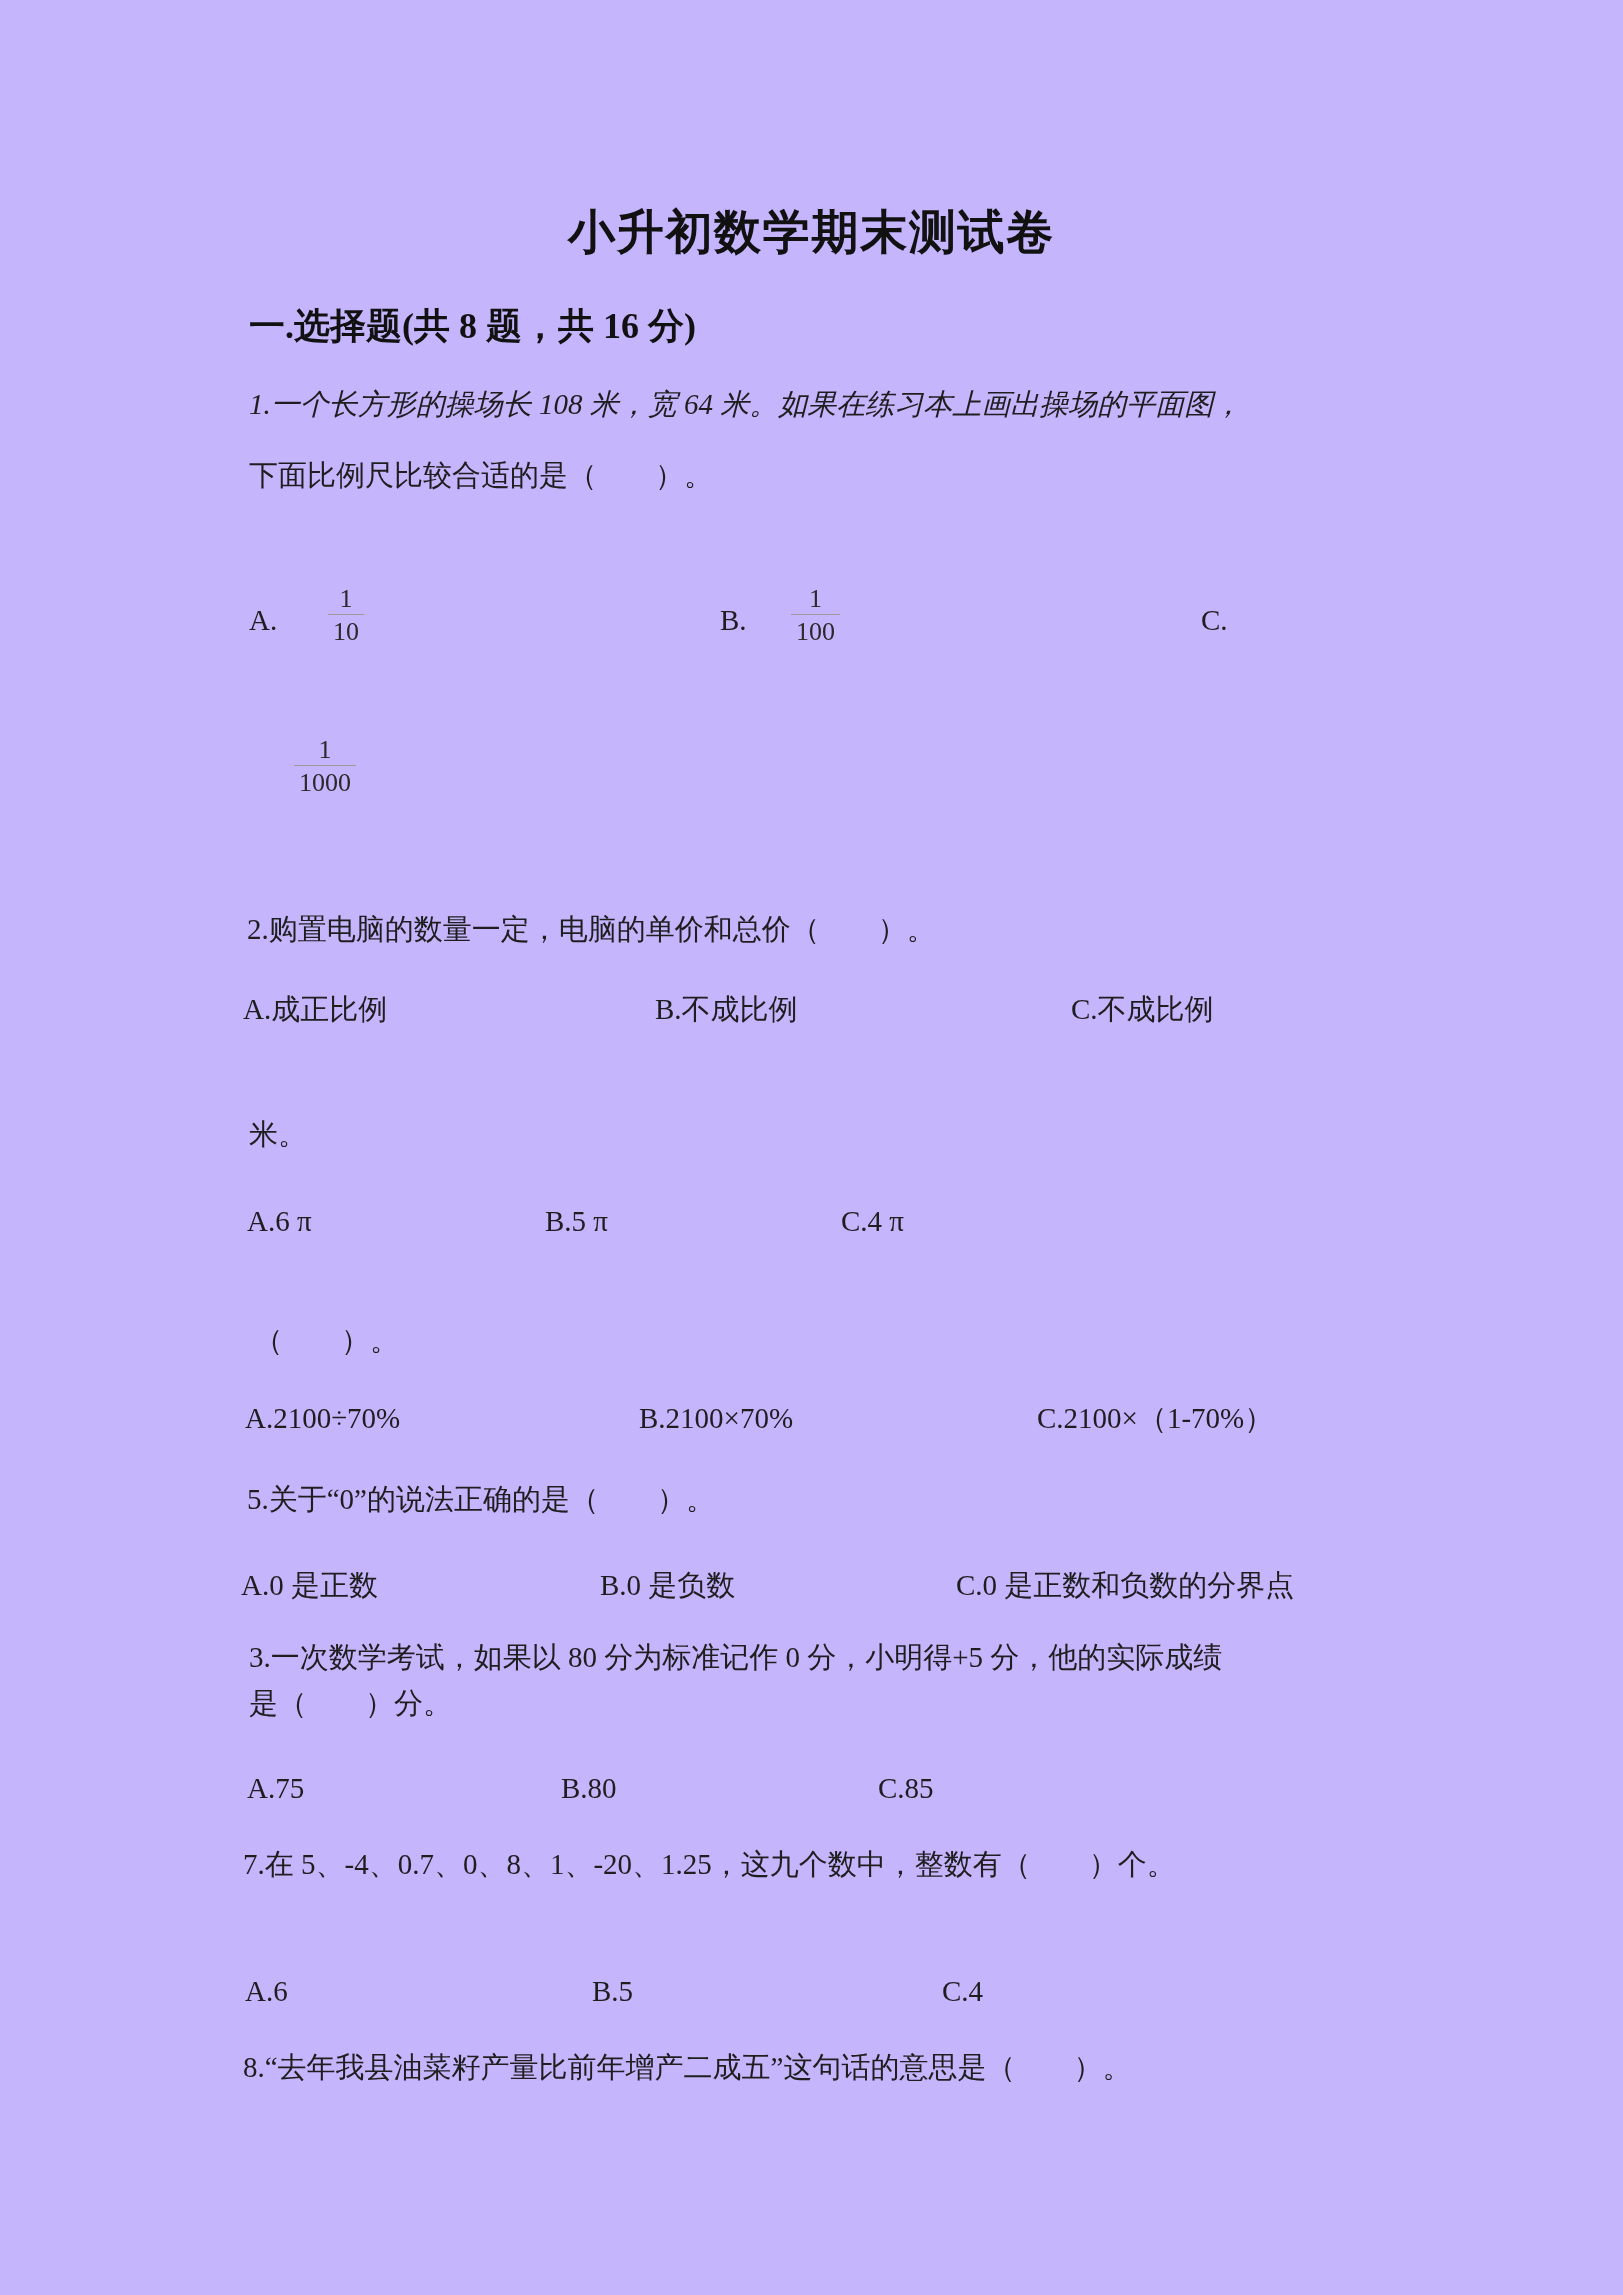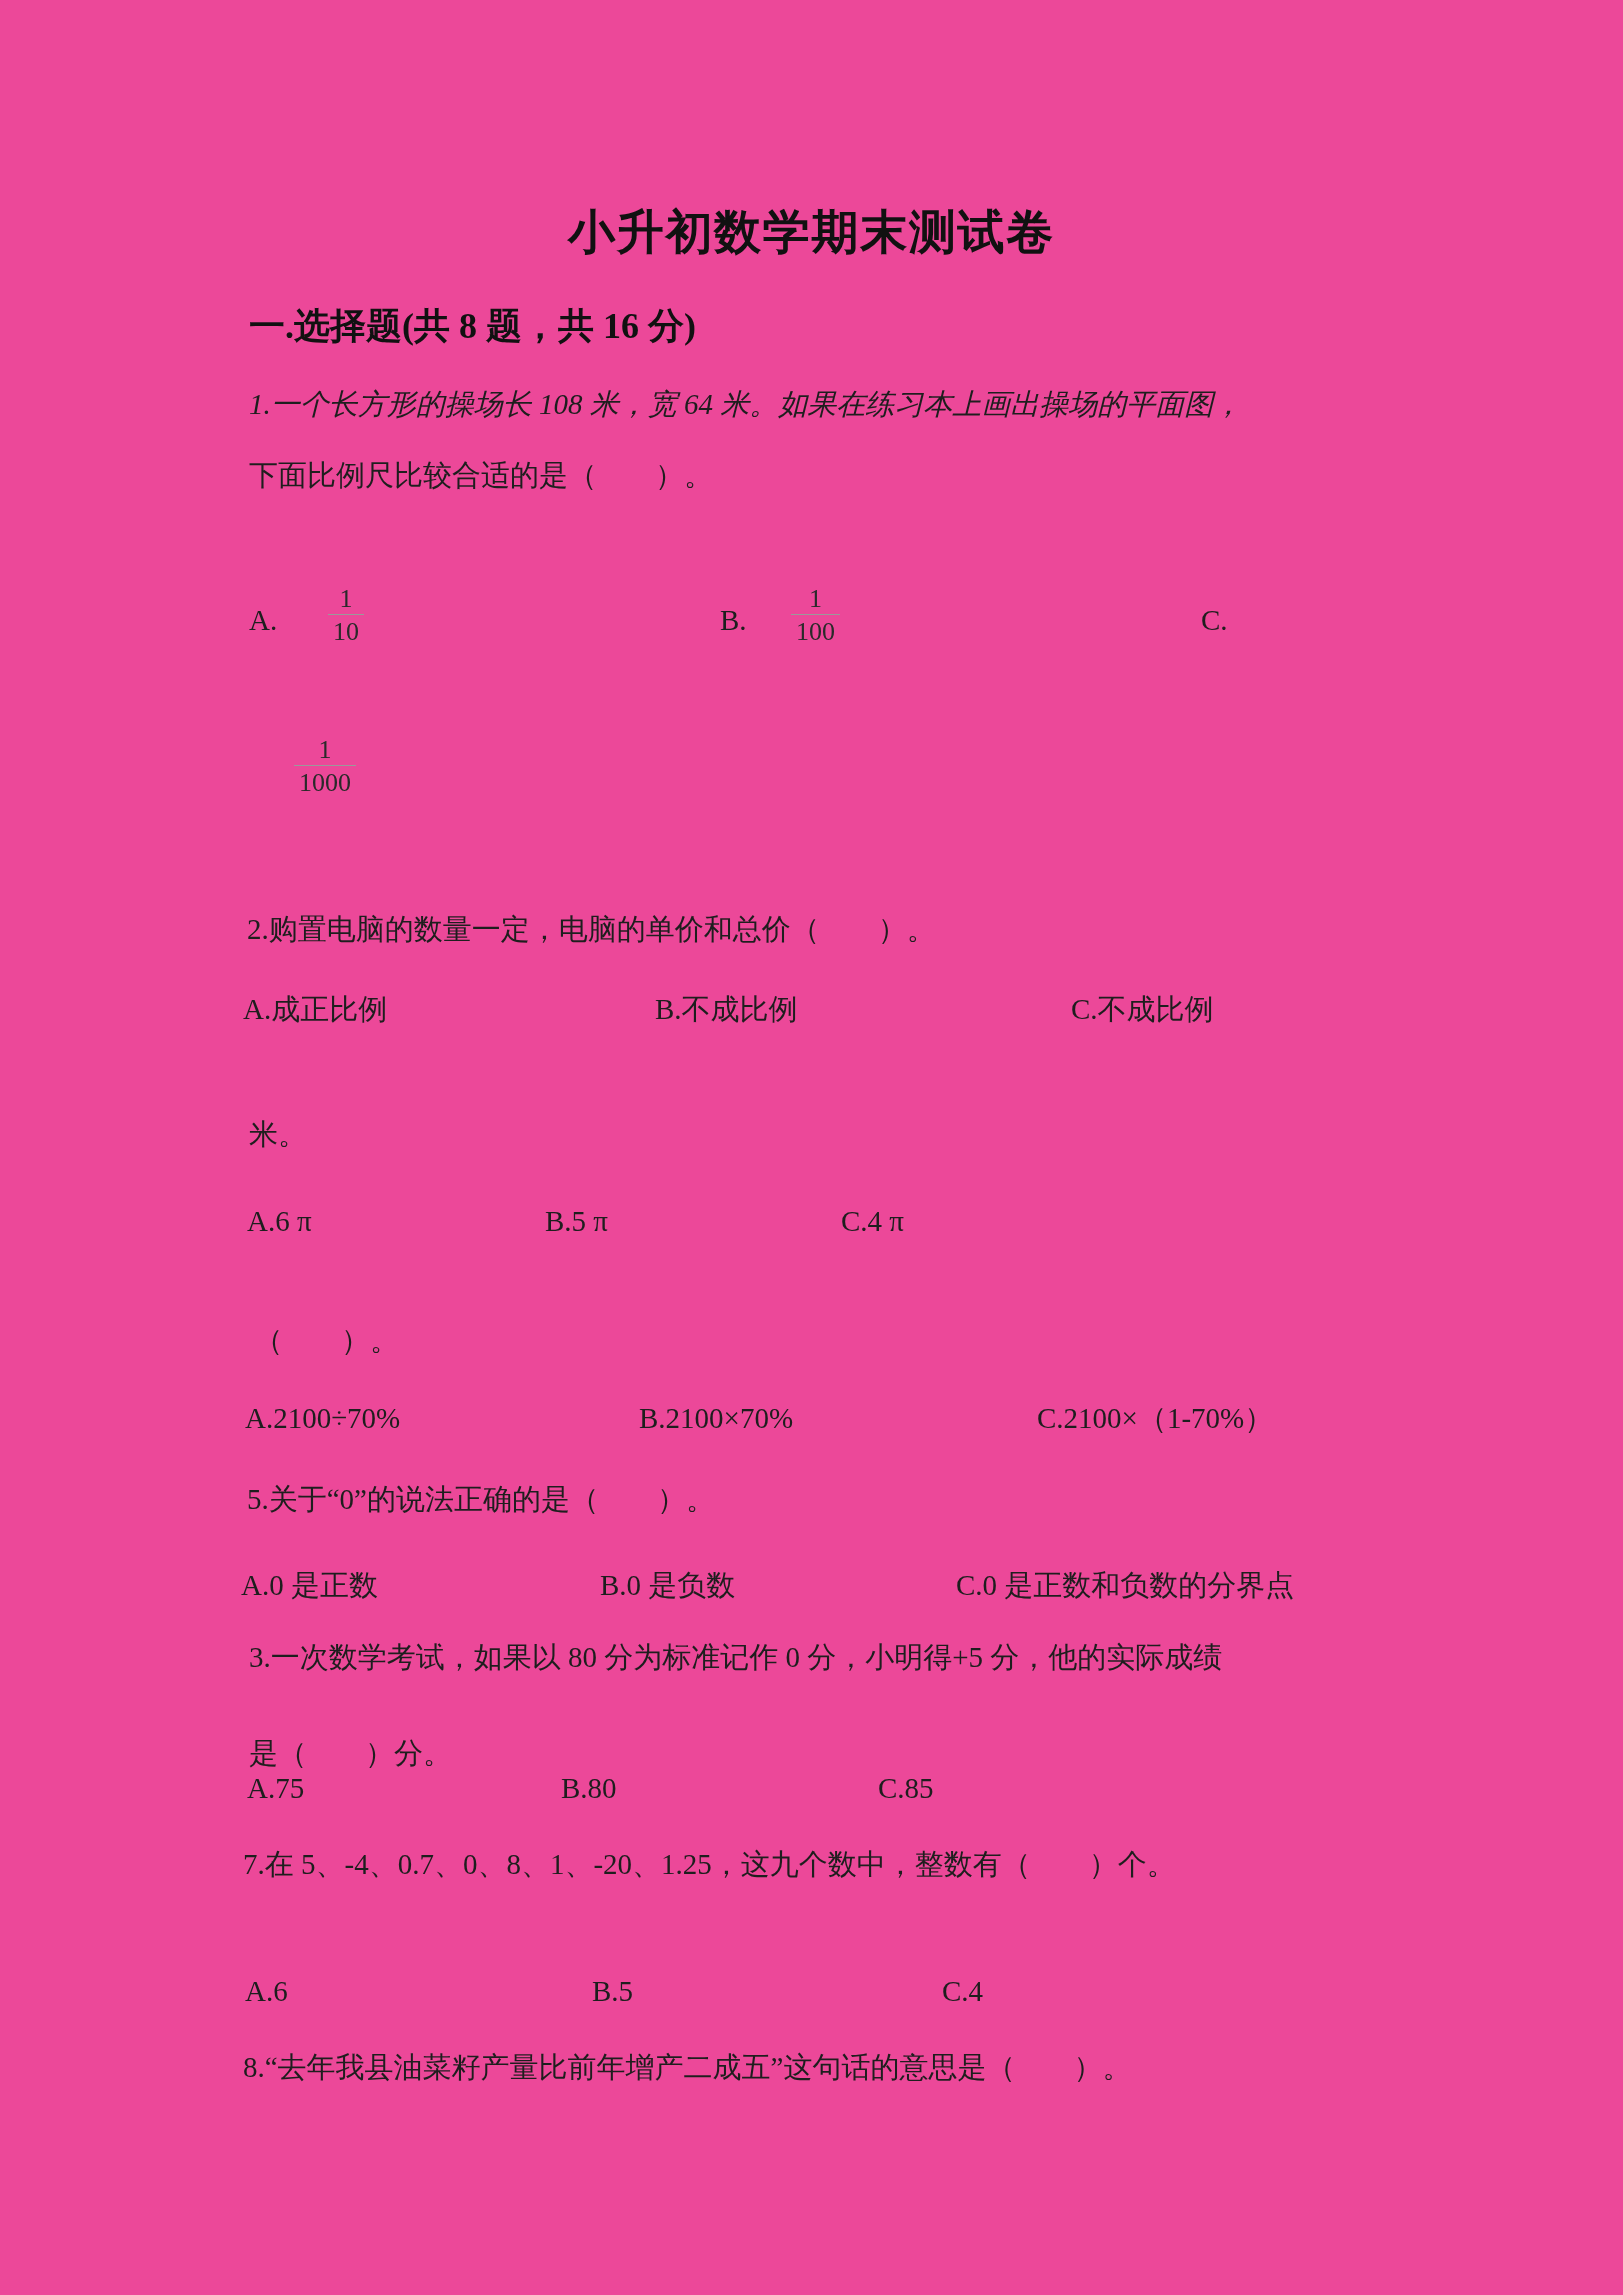--- a/index.html
+++ b/index.html
@@ -1,20 +1,20 @@
 <!DOCTYPE html>
 <html style="font-size:13.5px"><head>
 <meta charset="utf-8">
 <style>
   html,body{margin:0;padding:0;background:#ffffff;}
   .page{
     position:relative;
     width:1623px;
     height:2295px;
-    background:#ec4899;
+    background:#c4b5fd;
     font-family:"Liberation Serif","DejaVu Serif",serif;
     color:#1e1e1e;
     overflow:hidden;
   }
   .t{
     position:absolute;
     white-space:nowrap;
     font-size:29px;
     line-height:1.3;
     color:#1e1e1e;
@@ -89,21 +89,21 @@
   <div class="t" style="left:245px;top:1400px;">A.2100÷70%</div>
   <div class="t" style="left:639px;top:1400px;">B.2100×70%</div>
   <div class="t" style="left:1037px;top:1400px;">C.2100×（1-70%）</div>
 
   <div class="t" style="left:247px;top:1481px;">5.关于“0”的说法正确的是（　　）。</div>
   <div class="t" style="left:241px;top:1567px;">A.0 是正数</div>
   <div class="t" style="left:600px;top:1567px;">B.0 是负数</div>
   <div class="t" style="left:956px;top:1567px;">C.0 是正数和负数的分界点</div>
 
   <div class="t" style="left:249px;top:1639px;">3.一次数学考试，如果以 80 分为标准记作 0 分，小明得+5 分，他的实际成绩</div>
-  <div class="t" style="left:249px;top:1735px;">是（　　）分。</div>
+  <div class="t" style="left:249px;top:1685px;">是（　　）分。</div>
   <div class="t" style="left:247px;top:1770px;">A.75</div>
   <div class="t" style="left:561px;top:1770px;">B.80</div>
   <div class="t" style="left:878px;top:1770px;">C.85</div>
 
   <div class="t" style="left:243px;top:1846px;">7.在 5、-4、0.7、0、8、1、-20、1.25，这九个数中，整数有（　　）个。</div>
   <div class="t" style="left:245px;top:1973px;">A.6</div>
   <div class="t" style="left:592px;top:1973px;">B.5</div>
   <div class="t" style="left:942px;top:1973px;">C.4</div>
 
   <div class="t" style="left:243px;top:2049px;">8.“去年我县油菜籽产量比前年增产二成五”这句话的意思是（　　）。</div>

